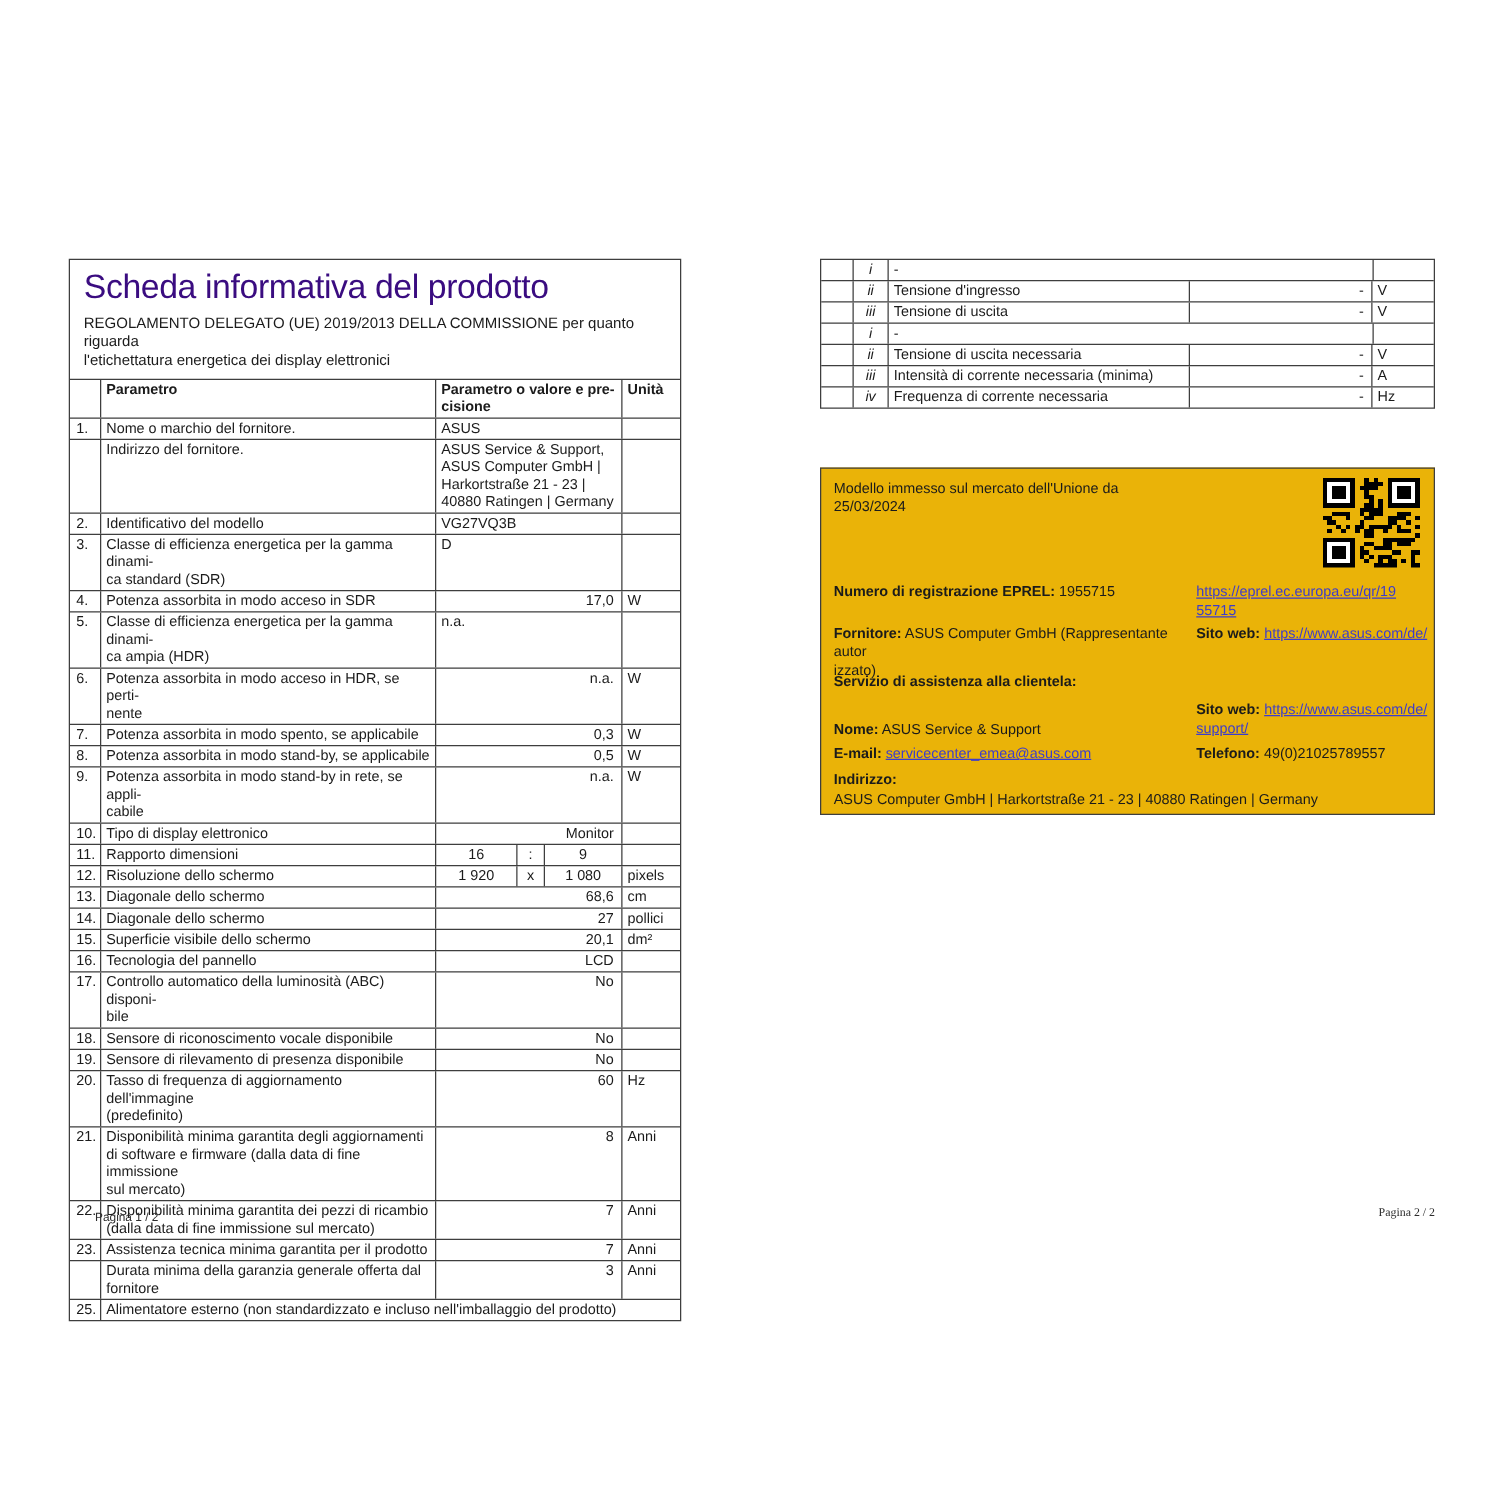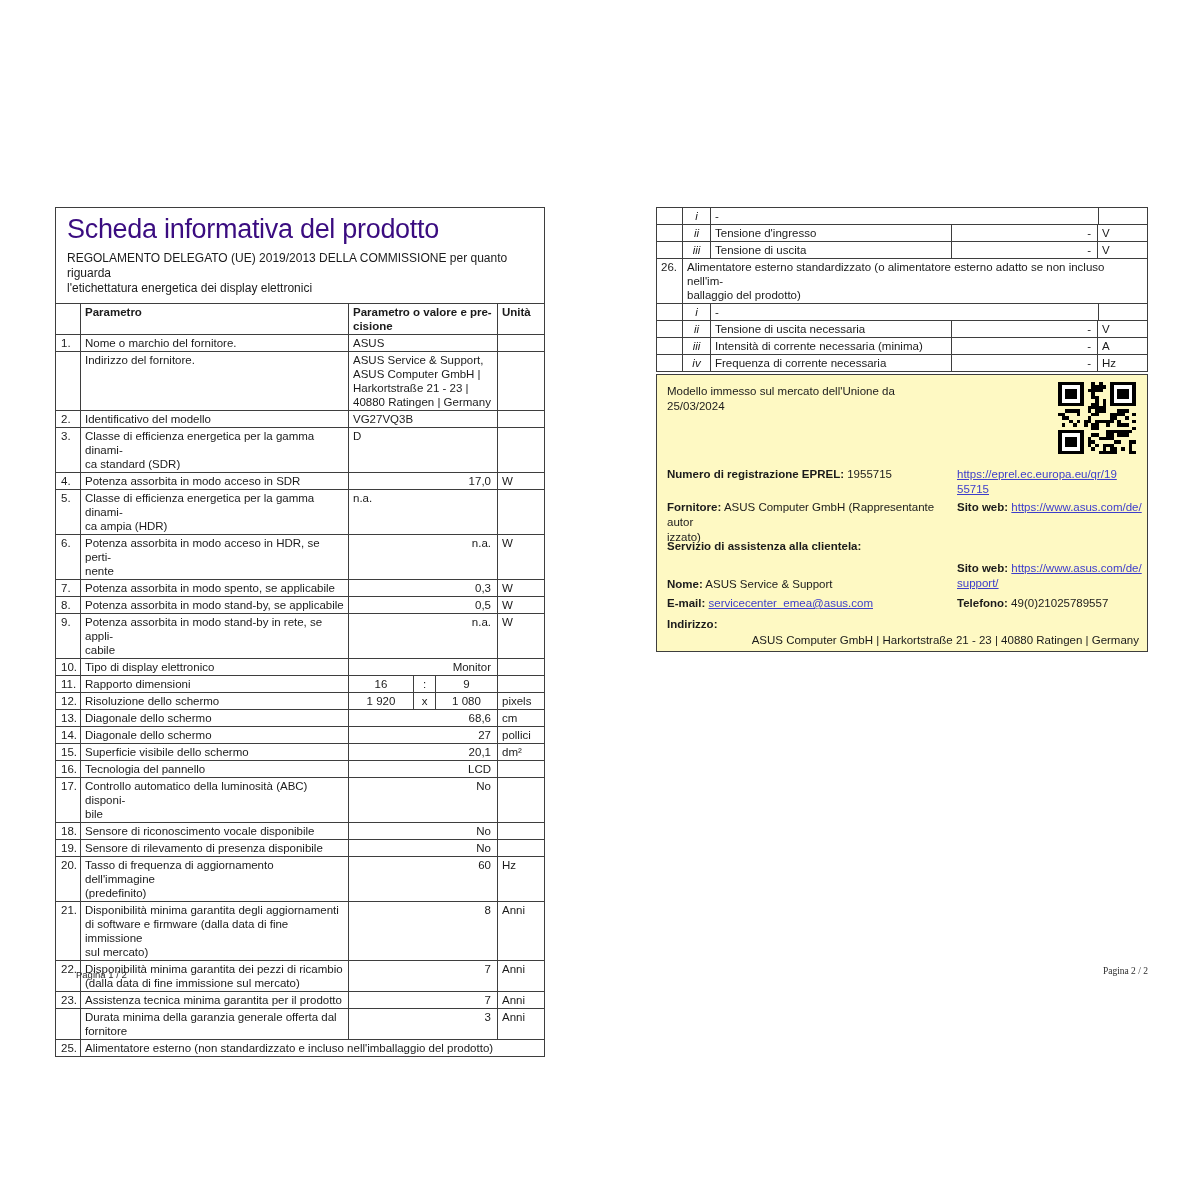--- a/index.html
+++ b/index.html
@@ -45,21 +45,21 @@
   .page2-table .tr:first-child{border-top:none;}
   .c2-num{width:25px;flex:none;padding-left:4px;}
   .c2-sub{width:28px;flex:none;font-style:italic;text-align:center;}
   .c2-label{width:241px;flex:none;}
   .c2-merged{width:388px;flex:none;}
   .c2-val{width:146px;flex:none;}
   .c2-unit{flex:1 1 auto;}
   
   .infobox{
     position:absolute;left:656px;top:374px;width:492px;height:278px;
-    border:1px solid #3e3e3e;box-sizing:border-box;background:#fef9c3;
+    border:1px solid #3e3e3e;box-sizing:border-box;background:#eab308;
     font-size:11.5px;line-height:15px;
   }
   .ib-abs{position:absolute;}
   .ib-left{left:10px;width:288px;}
   .ib-right{left:300px;width:186px;}
   .bl{font-weight:bold;}
   .val-after-label{white-space:pre-line;}
   .link{
     color:#3d3dcb;text-decoration:underline;white-space:pre-line;cursor:pointer;
   }
@@ -276,25 +276,20 @@
       <div class="td c2-label">Tensione d'ingresso</div>
       <div class="td c2-val right">-</div>
       <div class="td c2-unit">V</div>
     </div>
     <div class="tr">
       <div class="td c2-num"></div>
       <div class="td c2-sub">iii</div>
       <div class="td c2-label">Tensione di uscita</div>
       <div class="td c2-val right">-</div>
       <div class="td c2-unit">V</div>
-    </div>
-    <div class="tr">
-      <div class="td c2-num">26.</div>
-      <div class="td flexfill">Alimentatore esterno standardizzato (o alimentatore esterno adatto se non incluso nell'im-
-ballaggio del prodotto)</div>
     </div>
     <div class="tr">
       <div class="td c2-num"></div>
       <div class="td c2-sub">i</div>
       <div class="td c2-merged">-</div>
       <div class="td c2-unit"></div>
     </div>
     <div class="tr">
       <div class="td c2-num"></div>
       <div class="td c2-sub">ii</div>
@@ -483,15 +478,15 @@
   <div class="ib-abs ib-left" style="top:221px;">
     <span class="bl">E-mail:</span>
     <a class="link">servicecenter_emea@asus.com</a>
   </div>
   <div class="ib-abs ib-right" style="top:221px;">
     <span class="bl">Telefono:</span>
     <span class="val-after-label">49(0)21025789557</span>
   </div>
 
   <div class="ib-abs ib-left bl" style="top:242px;">Indirizzo:</div>
-  <div class="ib-abs ib-left" style="top:258px;width:472px;text-align:right;">ASUS Computer GmbH | Harkortstraße 21 - 23 | 40880 Ratingen | Germany</div>
+  <div class="ib-abs ib-left" style="top:258px;width:472px;">ASUS Computer GmbH | Harkortstraße 21 - 23 | 40880 Ratingen | Germany</div>
 </div>
 <div class="pagefoot" id="foot2">Pagina 2 / 2</div>
 
 </body></html>

